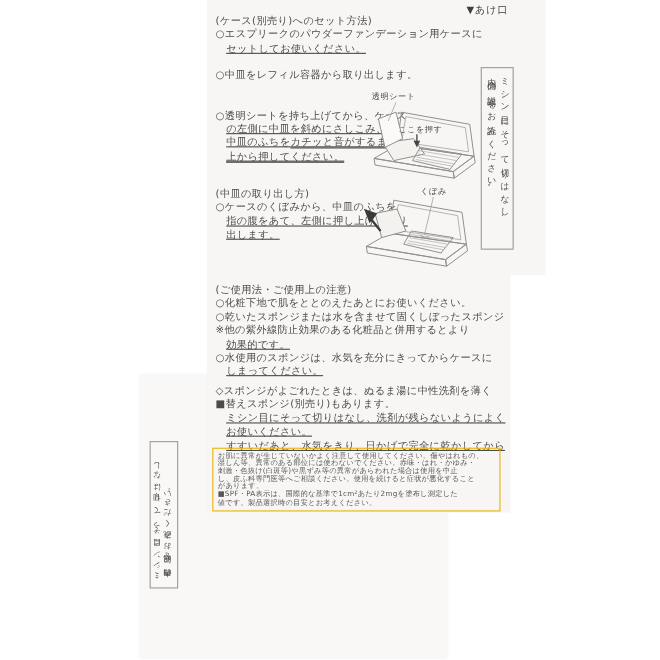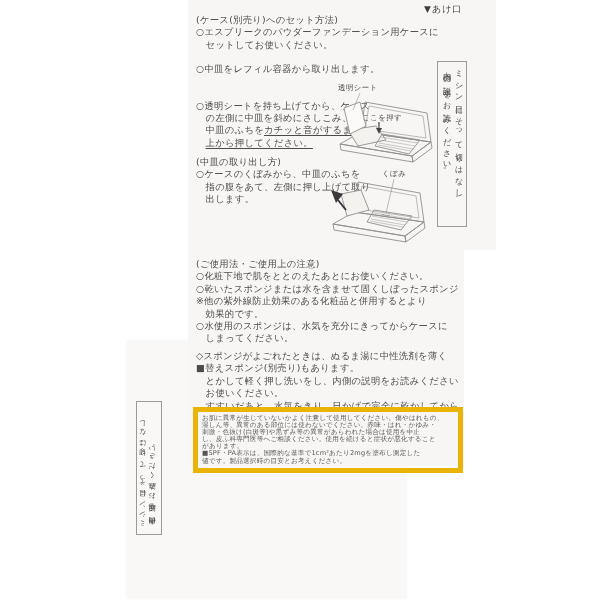--- a/index.html
+++ b/index.html
@@ -28,37 +28,37 @@
                  font-size:8px;  line-height:12px;  letter-spacing:2.2px; }
   .vbox-bottom { left:136px; top:401px; width:20px; height:126px;
                  font-size:7px;  line-height:9.5px; letter-spacing:1.6px;
                  transform:rotate(180deg); }
 
   
   .sec { position:absolute; left:196px; z-index:3;
          font-size:9.3px; line-height:12.4px; letter-spacing:0.3px;
          white-space:nowrap; color:#4b4b4b; }
   .sec-1 { top:14px; }
-  .sec-2 { top:156px; }
+  .sec-2 { top:171px; }
   .sec-3 { top:258px; }
   .sec-4 { top:350px; }
-  .ind  { padding-left:9.6px; }
+  .ind  { padding-left:9.6px;text-decoration:underline; }
   .mt12 { margin-top:12px; }
   .mt24 { margin-top:24px; }
   .ul   { text-decoration:underline; text-underline-offset:2px; }
 
   .fig { position:absolute; z-index:3; }
   .fig-1 { left:332px; top:80px; }
   .fig-2 { left:326px; top:166px; }
   .fig svg text { font-family:"DejaVu Sans","Liberation Sans",sans-serif;
                   font-size:7.4px; fill:#4b4b4b; letter-spacing:0.5px; }
 
   
   .caution { position:absolute; left:193px; top:407px; z-index:3;
-             width:252px; border:5px solid #eab308; padding:3px 4px;
+             width:252px; border:1px solid #eab308; padding:3px 4px;
              font-size:6.6px; line-height:7.1px; letter-spacing:0.2px;
              white-space:nowrap; color:#585858; background:transparent; }
 </style>
 </head>
 <body>
 
 <div class="doc">
 
   <div class="panel panel-back"></div>
   <div class="panel panel-a"></div>
@@ -167,21 +167,21 @@
     <div>○乾いたスポンジまたは水を含ませて固くしぼったスポンジ</div>
     <div>※他の紫外線防止効果のある化粧品と併用するとより</div>
     <div class="ind">効果的です。</div>
     <div>○水使用のスポンジは、水気を充分にきってからケースに</div>
     <div class="ind">しまってください。</div>
   </div>
 
   <div class="sec sec-4">
     <div>◇スポンジがよごれたときは、ぬるま湯に中性洗剤を薄く</div>
     <div>■替えスポンジ(別売り)もあります。</div>
-    <div class="ind">とかして軽く押し洗いをし、内側の説明をお読みください</div>
+    <div class="ind">ミシン目にそって切りはなし、洗剤が残らないようによく</div>
     <div class="ind">お使いください。</div>
     <div class="ind">すすいだあと、水気をきり、日かげで完全に乾かしてから</div>
   </div>
 
   <div class="caution">
     <div>お肌に異常が生じていないかよく注意して使用してください。傷やはれもの、</div>
     <div>湿しん等、異常のある部位には使わないでください。赤味・はれ・かゆみ・</div>
     <div>刺激・色抜け(白斑等)や黒ずみ等の異常があらわれた場合は使用を中止</div>
     <div>し、皮ふ科専門医等へご相談ください。使用を続けると症状が悪化すること</div>
     <div>があります。</div>

